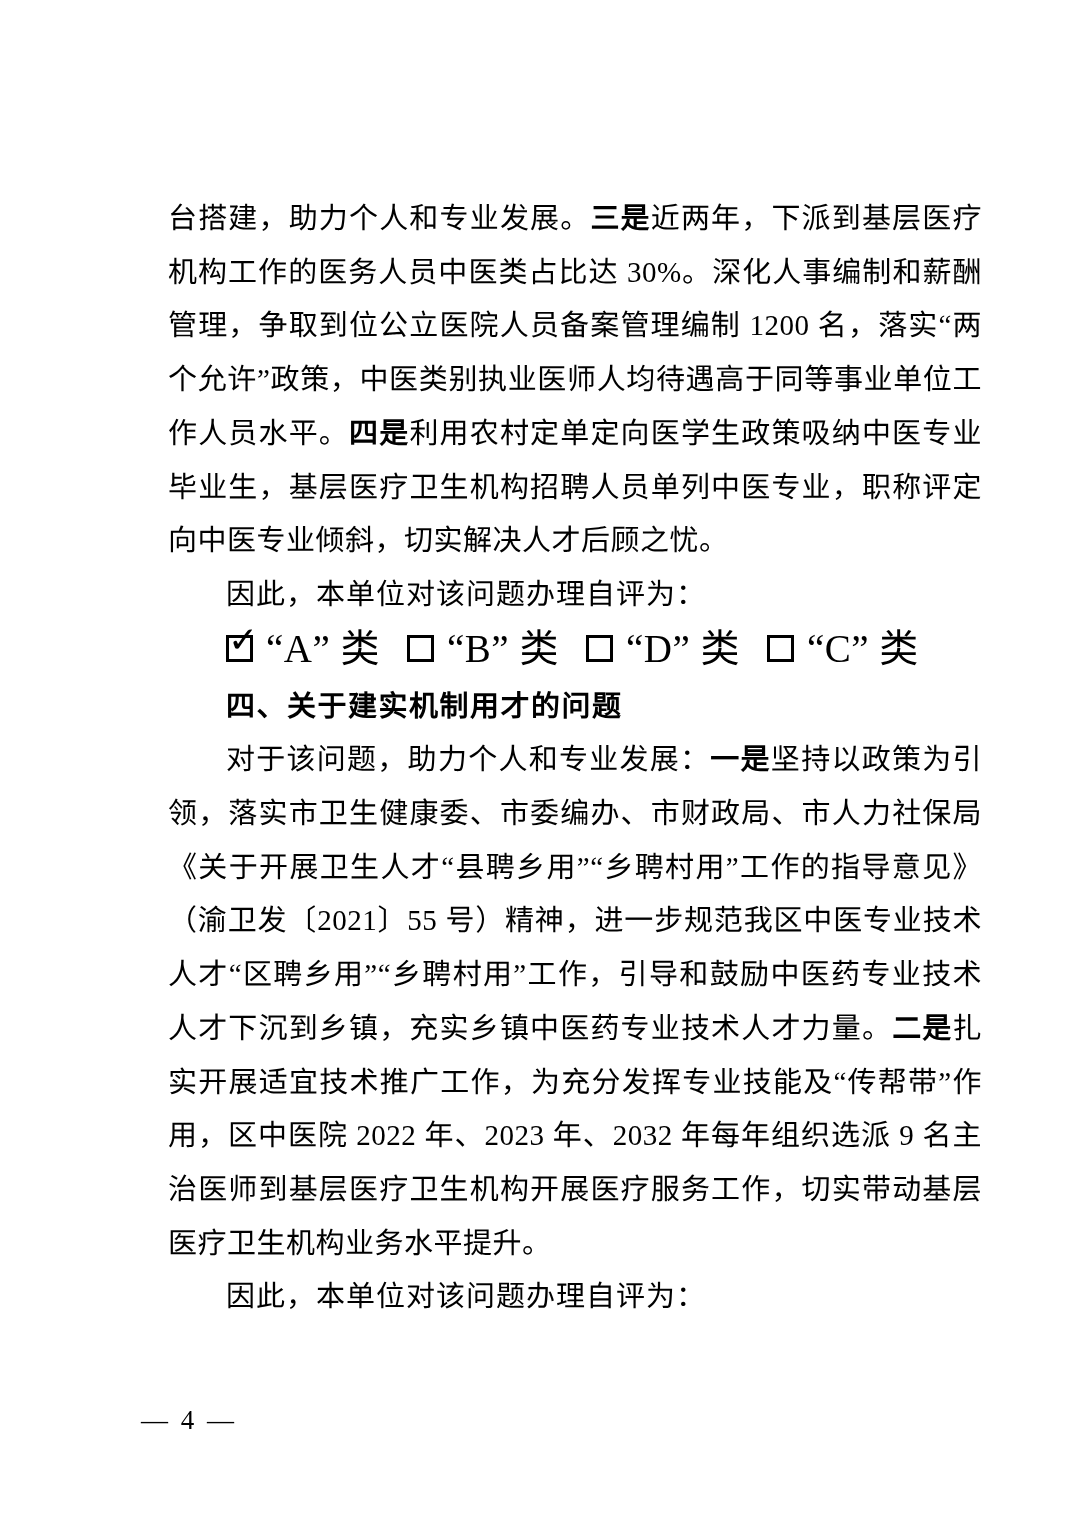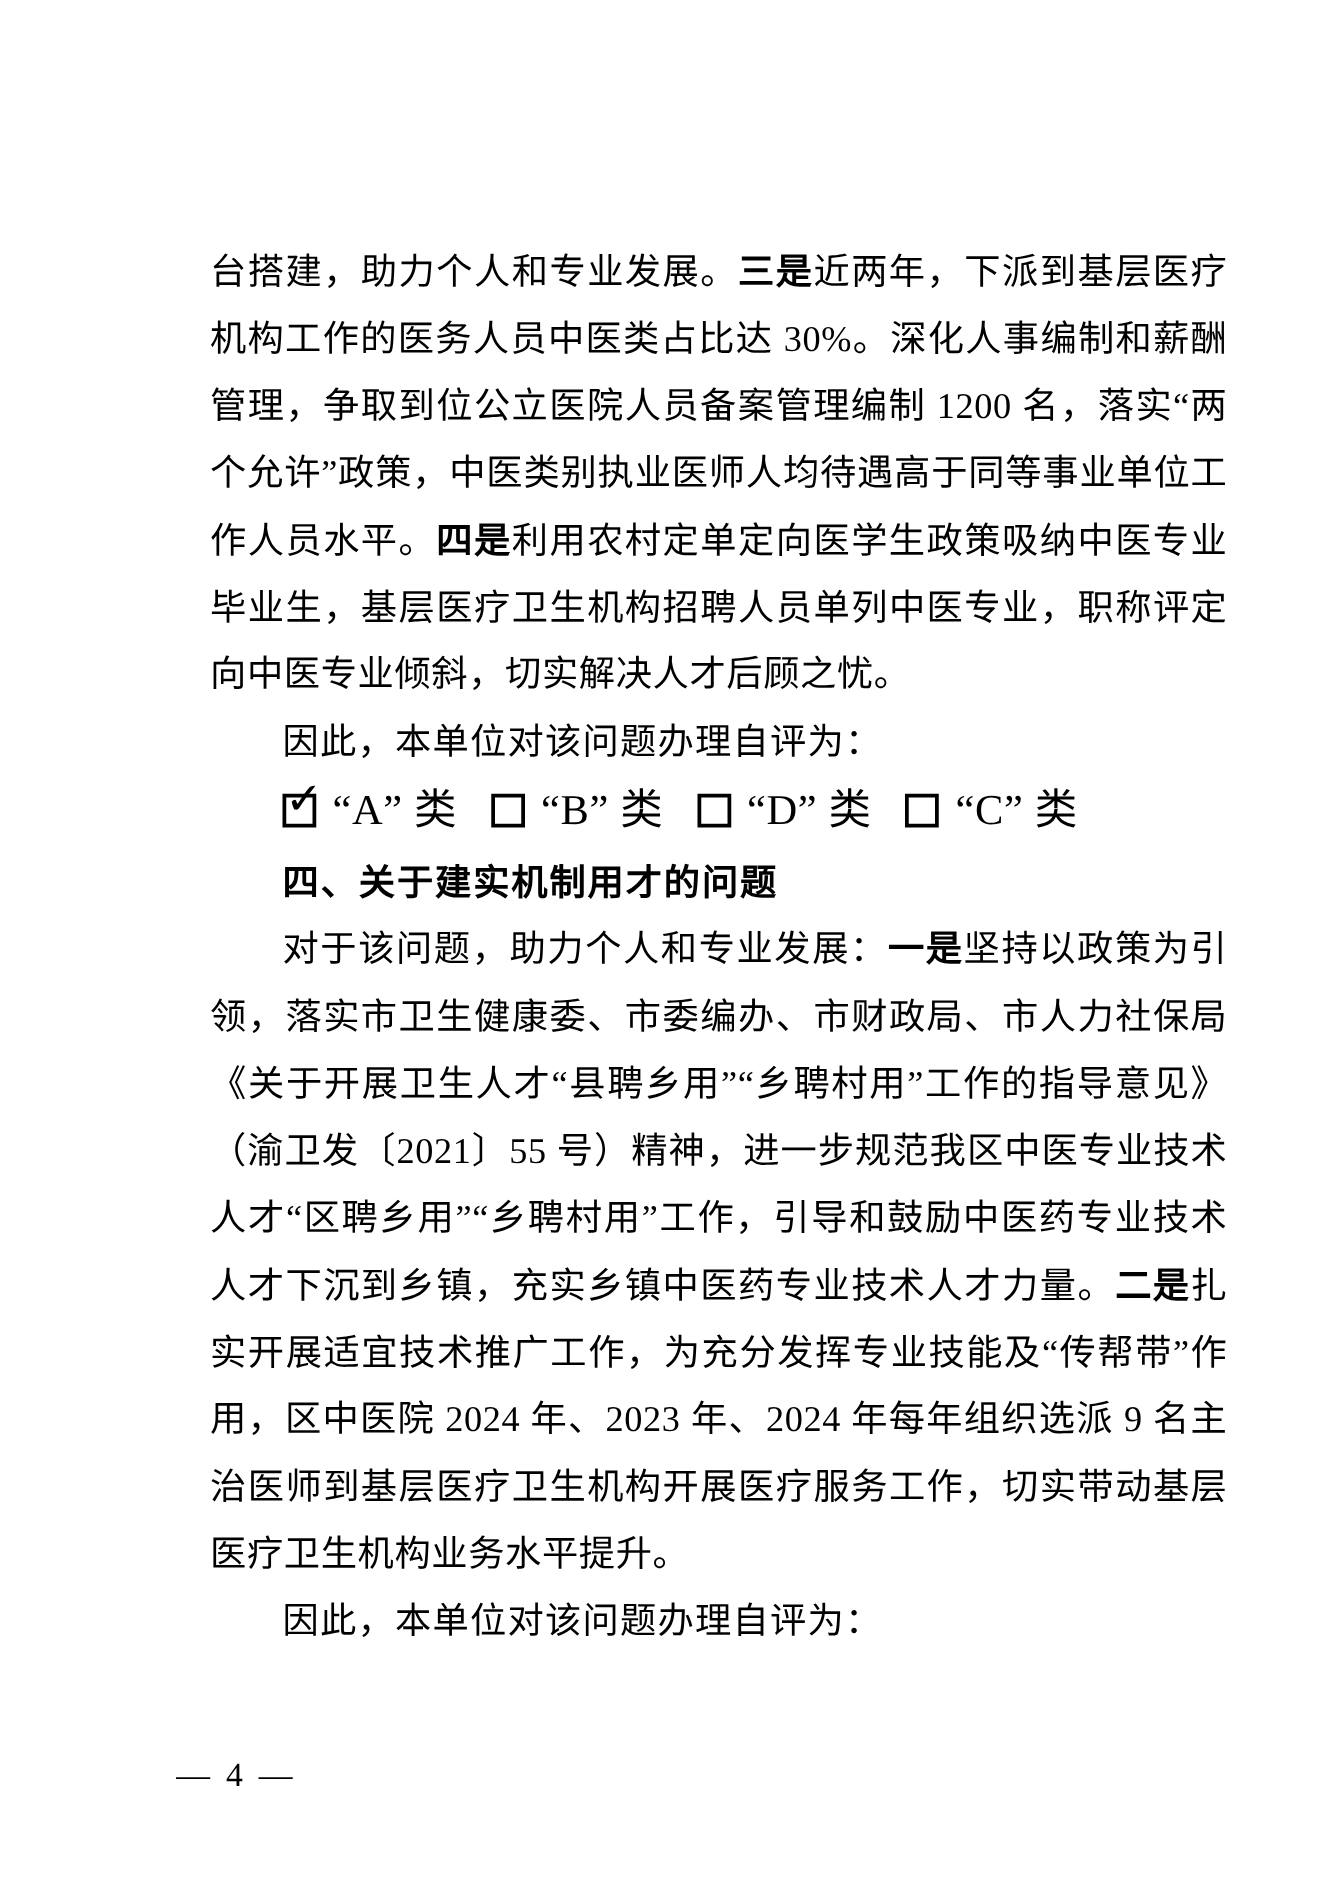--- a/index.html
+++ b/index.html
@@ -71,21 +71,21 @@
   .cb-box .check {
     position: absolute;
     left: -1px;
     top: -16px;
     font-size: 36px;
     line-height: 36px;
     font-weight: bold;
     font-family: "DejaVu Sans", sans-serif;
   }
   .cb-label {
-    font-size: 34px;
+    font-size: 39px;
   }
   .page-number {
     position: absolute;
     left: 141px;
     top: 1405px;
     font-size: 27px;
     letter-spacing: 3px;
     font-family: "Liberation Serif", "DejaVu Serif", serif;
   }
 </style>
@@ -105,17 +105,17 @@
           <span class="cb-box"></span>
           <span class="cb-label">“B” 类</span>
         </span><span class="cb-item">
           <span class="cb-box"></span>
           <span class="cb-label">“D” 类</span>
         </span><span class="cb-item">
           <span class="cb-box"></span>
           <span class="cb-label">“C” 类</span>
         </span></div>
       <p class="para heading indent"><b>四、关于建实机制用才的问题</b></p>
-      <p class="para body indent"><span>对于该问题，助力个人和专业发展：</span><b>一是</b><span>坚持以政策为引领，落实市卫生健康委、市委编办、市财政局、市人力社保局《关于开展卫生人才“县聘乡用”“乡聘村用”工作的指导意见》（渝卫发〔2021〕55 号）精神，进一步规范我区中医专业技术人才“区聘乡用”“乡聘村用”工作，引导和鼓励中医药专业技术人才下沉到乡镇，充实乡镇中医药专业技术人才力量。</span><b>二是</b><span>扎实开展适宜技术推广工作，为充分发挥专业技能及“传帮带”作用，区中医院 2024 年、2023 年、2024 年每年组织选派 9 名主治医师到基层医疗卫生机构开展医疗服务工作，切实带动基层医疗卫生机构业务水平提升。</span></p>
+      <p class="para body indent"><span>对于该问题，助力个人和专业发展：</span><b>一是</b><span>坚持以政策为引领，落实市卫生健康委、市委编办、市财政局、市人力社保局《关于开展卫生人才“县聘乡用”“乡聘村用”工作的指导意见》（渝卫发〔2021〕55 号）精神，进一步规范我区中医专业技术人才“区聘乡用”“乡聘村用”工作，引导和鼓励中医药专业技术人才下沉到乡镇，充实乡镇中医药专业技术人才力量。</span><b>二是</b><span>扎实开展适宜技术推广工作，为充分发挥专业技能及“传帮带”作用，区中医院 2022 年、2023 年、2032 年每年组织选派 9 名主治医师到基层医疗卫生机构开展医疗服务工作，切实带动基层医疗卫生机构业务水平提升。</span></p>
       <p class="para kai indent"><span>因此，本单位对该问题办理自评为：</span></p>
     </div>
   <div class="page-number">— 4 —</div>
 </div>
 
 </body></html>

